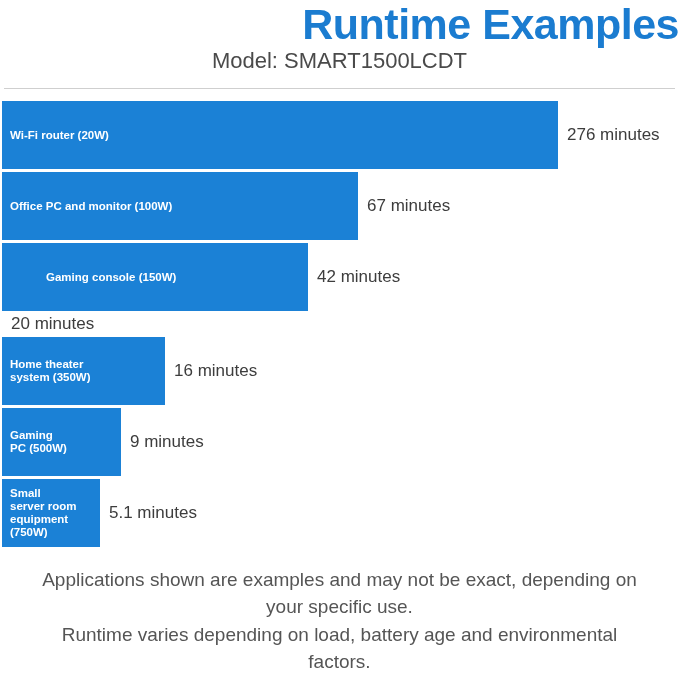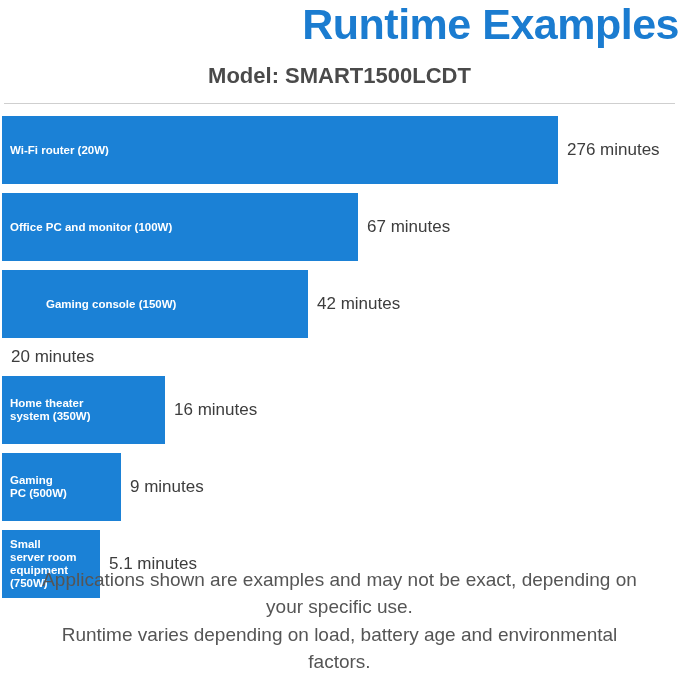--- a/index.html
+++ b/index.html
@@ -26,36 +26,36 @@
     font-weight: bold;
     color: #1b7cd0;
     letter-spacing: -0.5px;
     line-height: 1.05;
     padding-top: 2px;
   }
   .chart-subtitle {
     text-align: center;
     font-size: 22px;
     color: #4a4a4a;
-    font-weight: bold;
-    margin-top: 16px;
+    font-weight: normal;
+    margin-top: 1px;
   }
   .divider {
     margin: 14px 4px 0 4px;
     border-top: 1px solid #cfcfcf;
     height: 0;
   }
   .bars {
     margin-top: 12px;
     padding: 0 2px;
   }
   .bar-row {
     display: flex;
     align-items: center;
-    margin-bottom: 9px;
+    margin-bottom: 3px;
   }
   .bar {
     background: #1b81d6;
     color: #ffffff;
     font-size: 11.5px;
     font-weight: bold;
     display: flex;
     align-items: center;
     box-sizing: border-box;
     padding-left: 8px;

